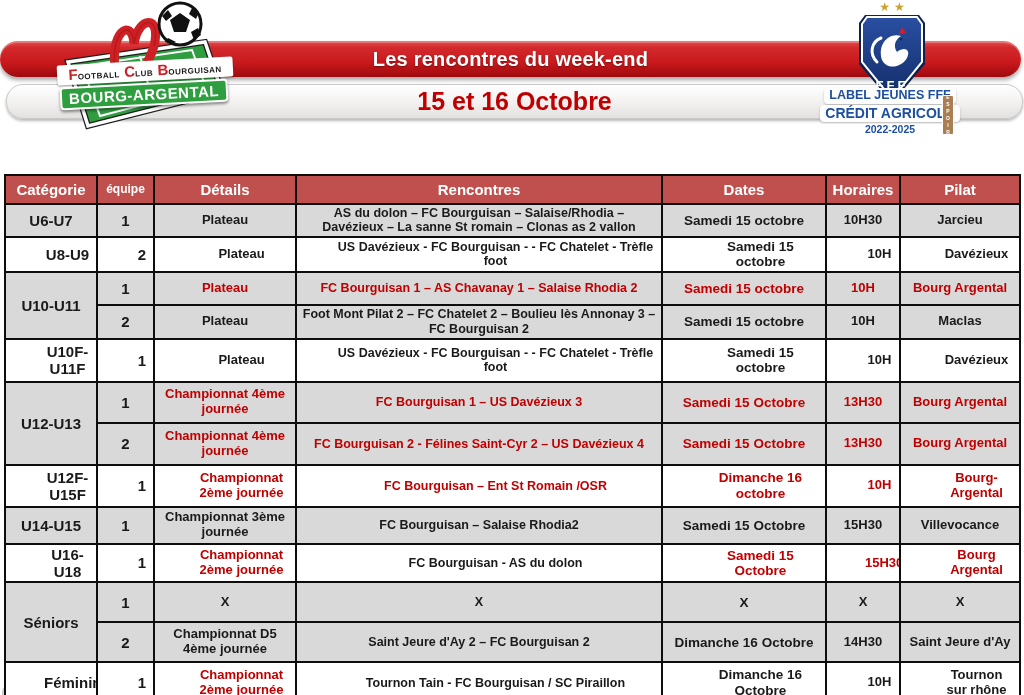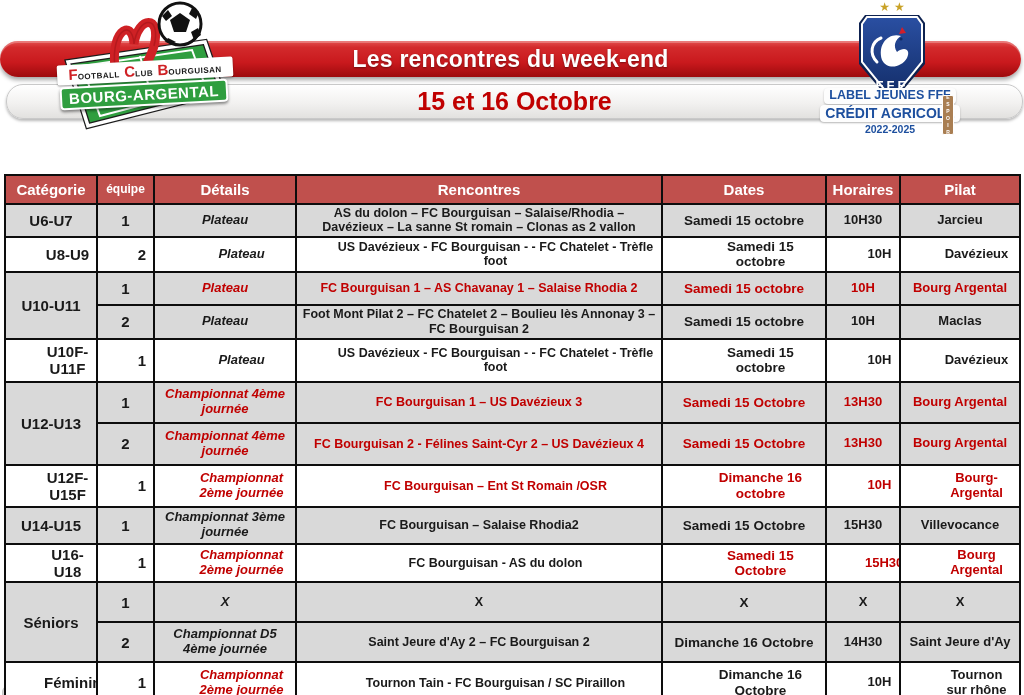--- a/index.html
+++ b/index.html
@@ -20,21 +20,21 @@
   }
   
   .banner-red{
     position:absolute;left:0;top:41px;width:1021px;height:36px;z-index:1;
     border-radius:18px;
     background:linear-gradient(180deg,#e4504f 0%,#d32a2c 18%,var(--banner-red) 60%,#9d0a0d 100%);
     box-shadow:0 3px 4px rgba(0,0,0,.35), inset 0 2px 0 rgba(255,255,255,.25);
     display:flex;align-items:center;justify-content:center;
   }
   .banner-red .title{
-    color:#fff;font-size:23px;font-weight:bold;letter-spacing:.2px;
+    color:#fff;font-size:20px;font-weight:bold;letter-spacing:.2px;
     text-shadow:0 1px 2px rgba(0,0,0,.4);
   }
   .banner-white{
     position:absolute;left:6px;top:84px;width:1017px;height:35px;z-index:1;
     border-radius:17px;border:1px solid #c9c9c9;
     background:linear-gradient(180deg,#ffffff 0%,#f2f1f0 55%,#e2e1df 100%);
     box-shadow:0 2px 3px rgba(0,0,0,.28);
     display:flex;align-items:center;justify-content:center;
   }
   .banner-white .subtitle{color:var(--accent-red-text);font-size:25px;font-weight:bold;}
@@ -82,21 +82,21 @@
   }
   th{
     background:var(--table-header-bg);color:#ffffff;
     font-size:15px;font-weight:bold;height:29px;
   }
   th.small{font-size:12px;}
   tr.gray td{background:var(--row-alt-bg);}
   tr.white td{background:#ffffff;padding-left:38px;}
   td.c-cat{font-size:15px;font-weight:bold;}
   td.c-team{font-size:15px;font-weight:bold;}
-  td.c-det{font-size:13px;font-weight:bold;font-style:italic;}
+  td.c-det{font-size:13px;font-weight:bold;}
   td.c-mat{font-size:12.5px;font-weight:bold;}
   td.c-dat{font-size:13.5px;font-weight:bold;}
   td.c-tim{font-size:13px;font-weight:bold;}
   td.c-lieu{font-size:13px;font-weight:bold;}
   .rt{color:var(--accent-red-text) !important;}
   
   .bottom-strip{
     position:absolute;left:2px;top:686px;width:1010px;height:9px;z-index:1;
     background:var(--row-alt-bg);border-radius:6px 6px 0 0;border:1px solid #c6c6c6;border-bottom:none;
   }

